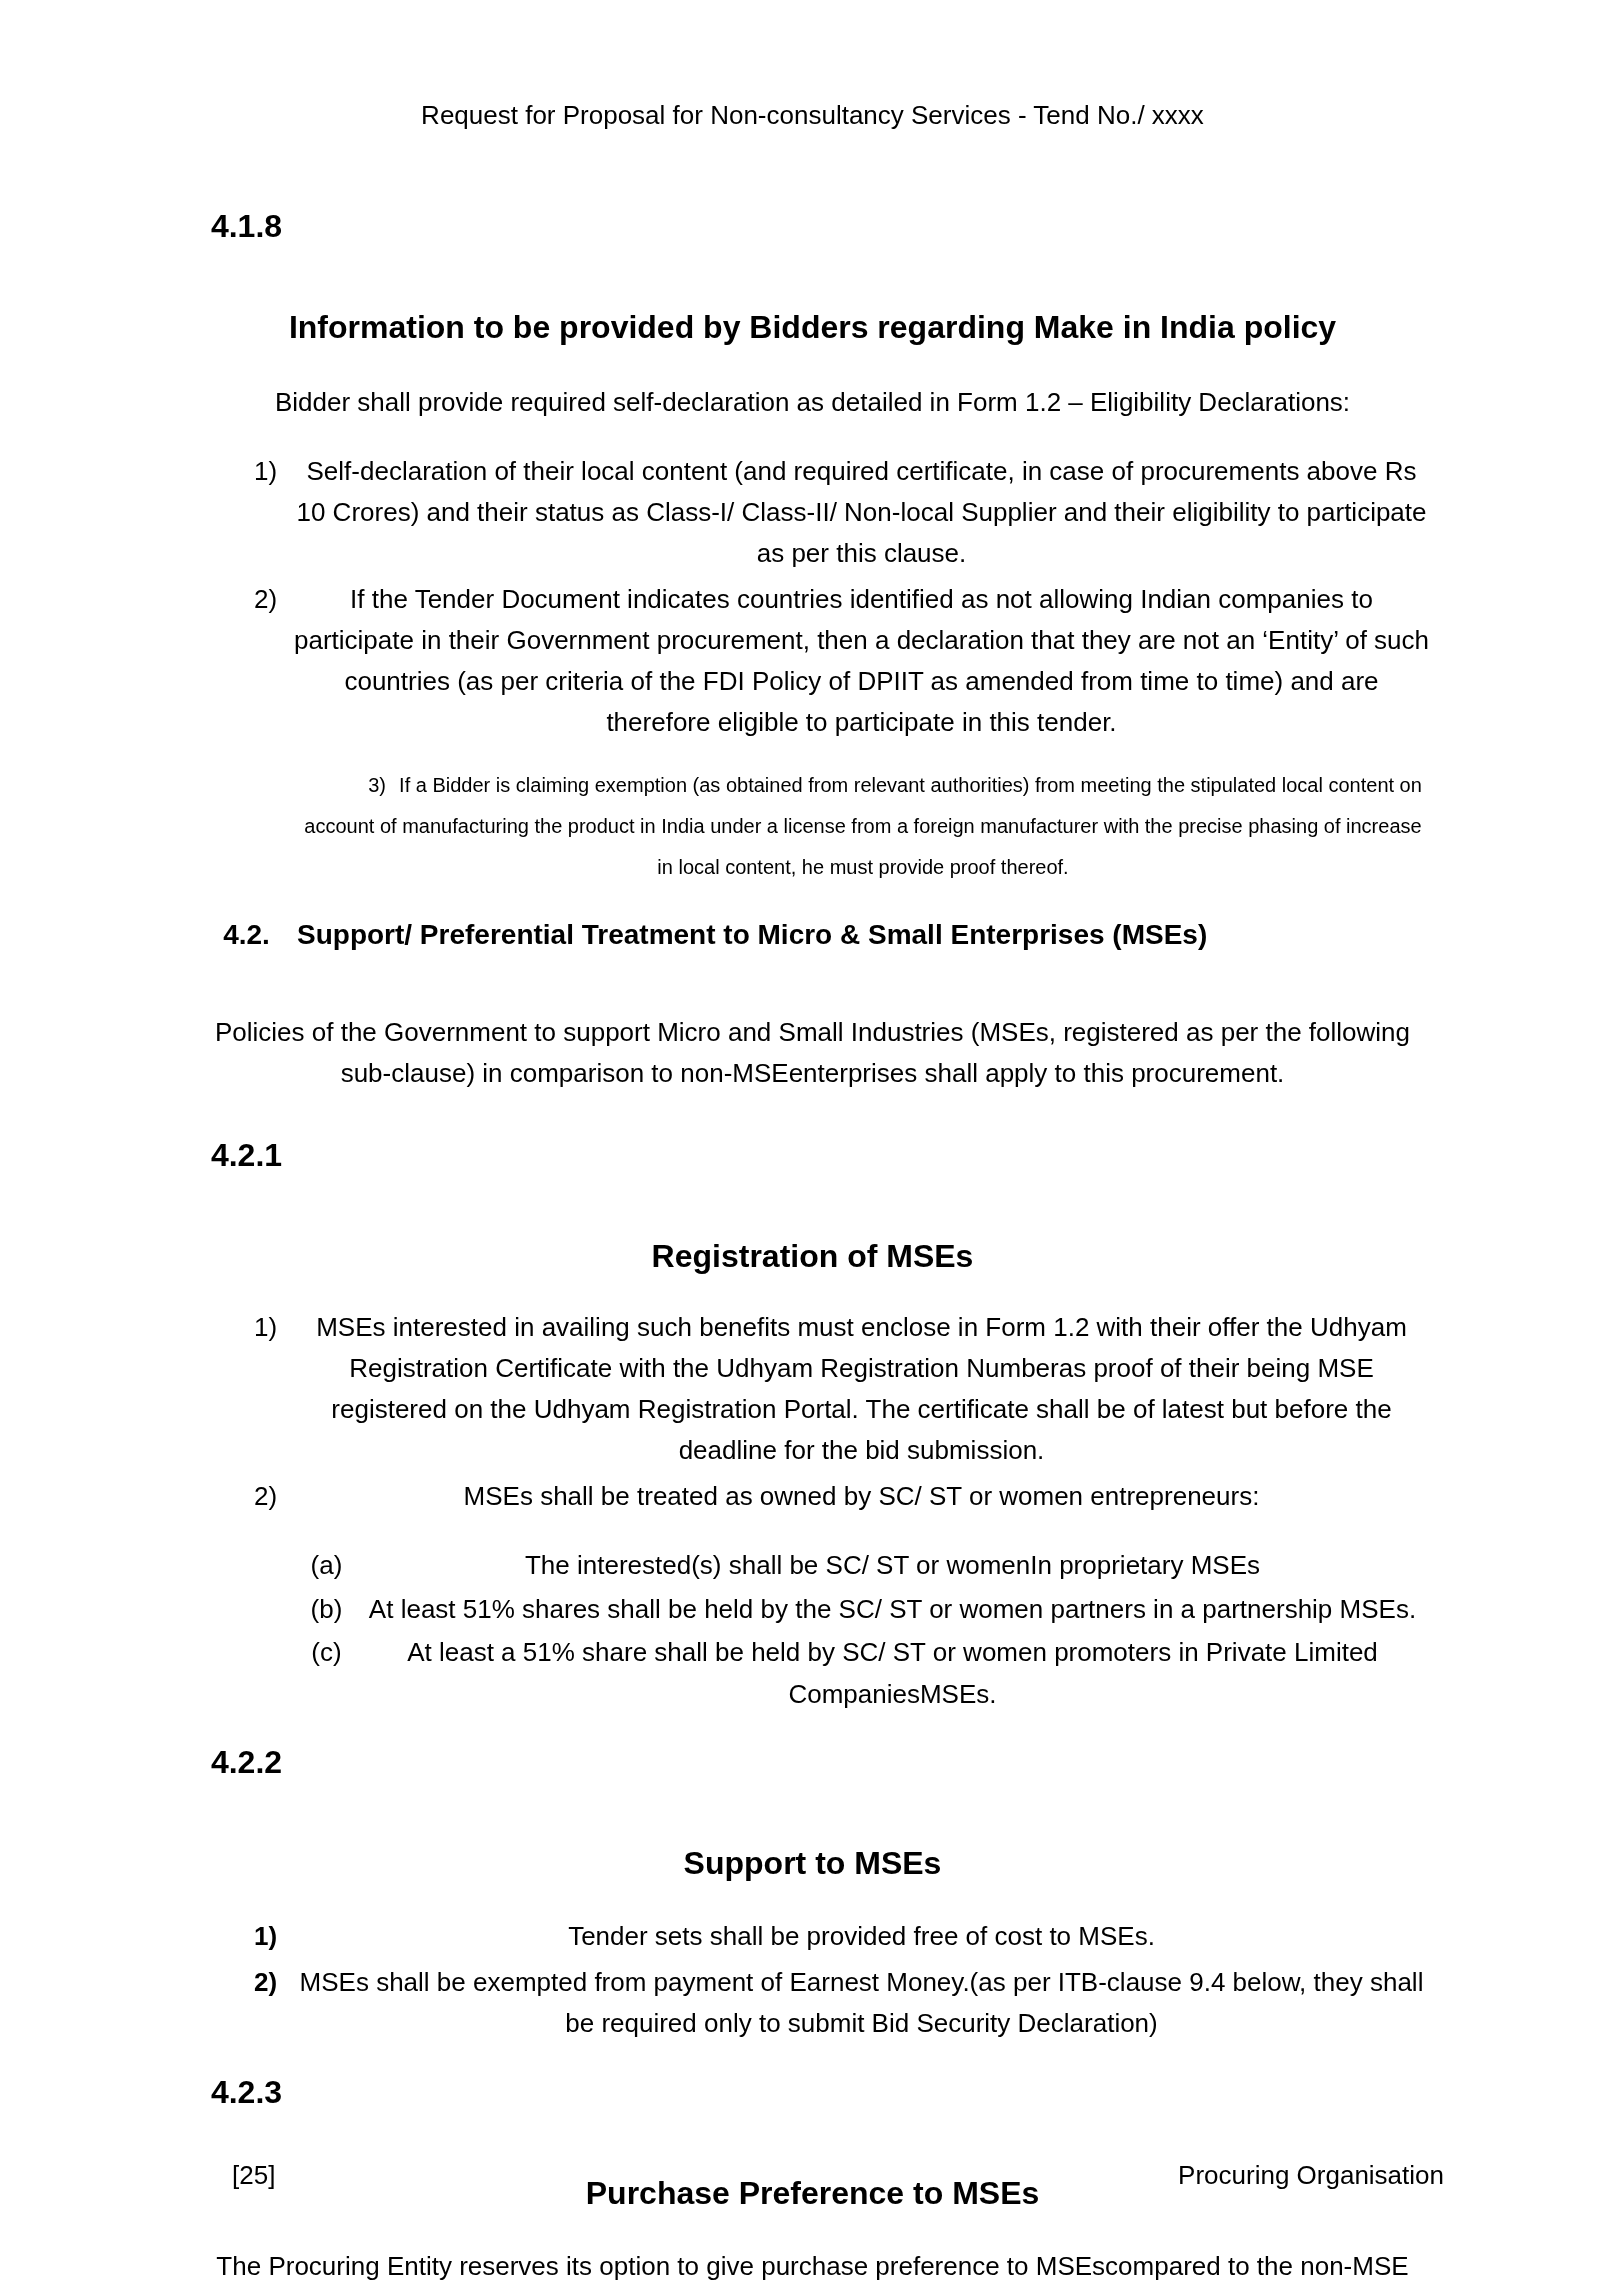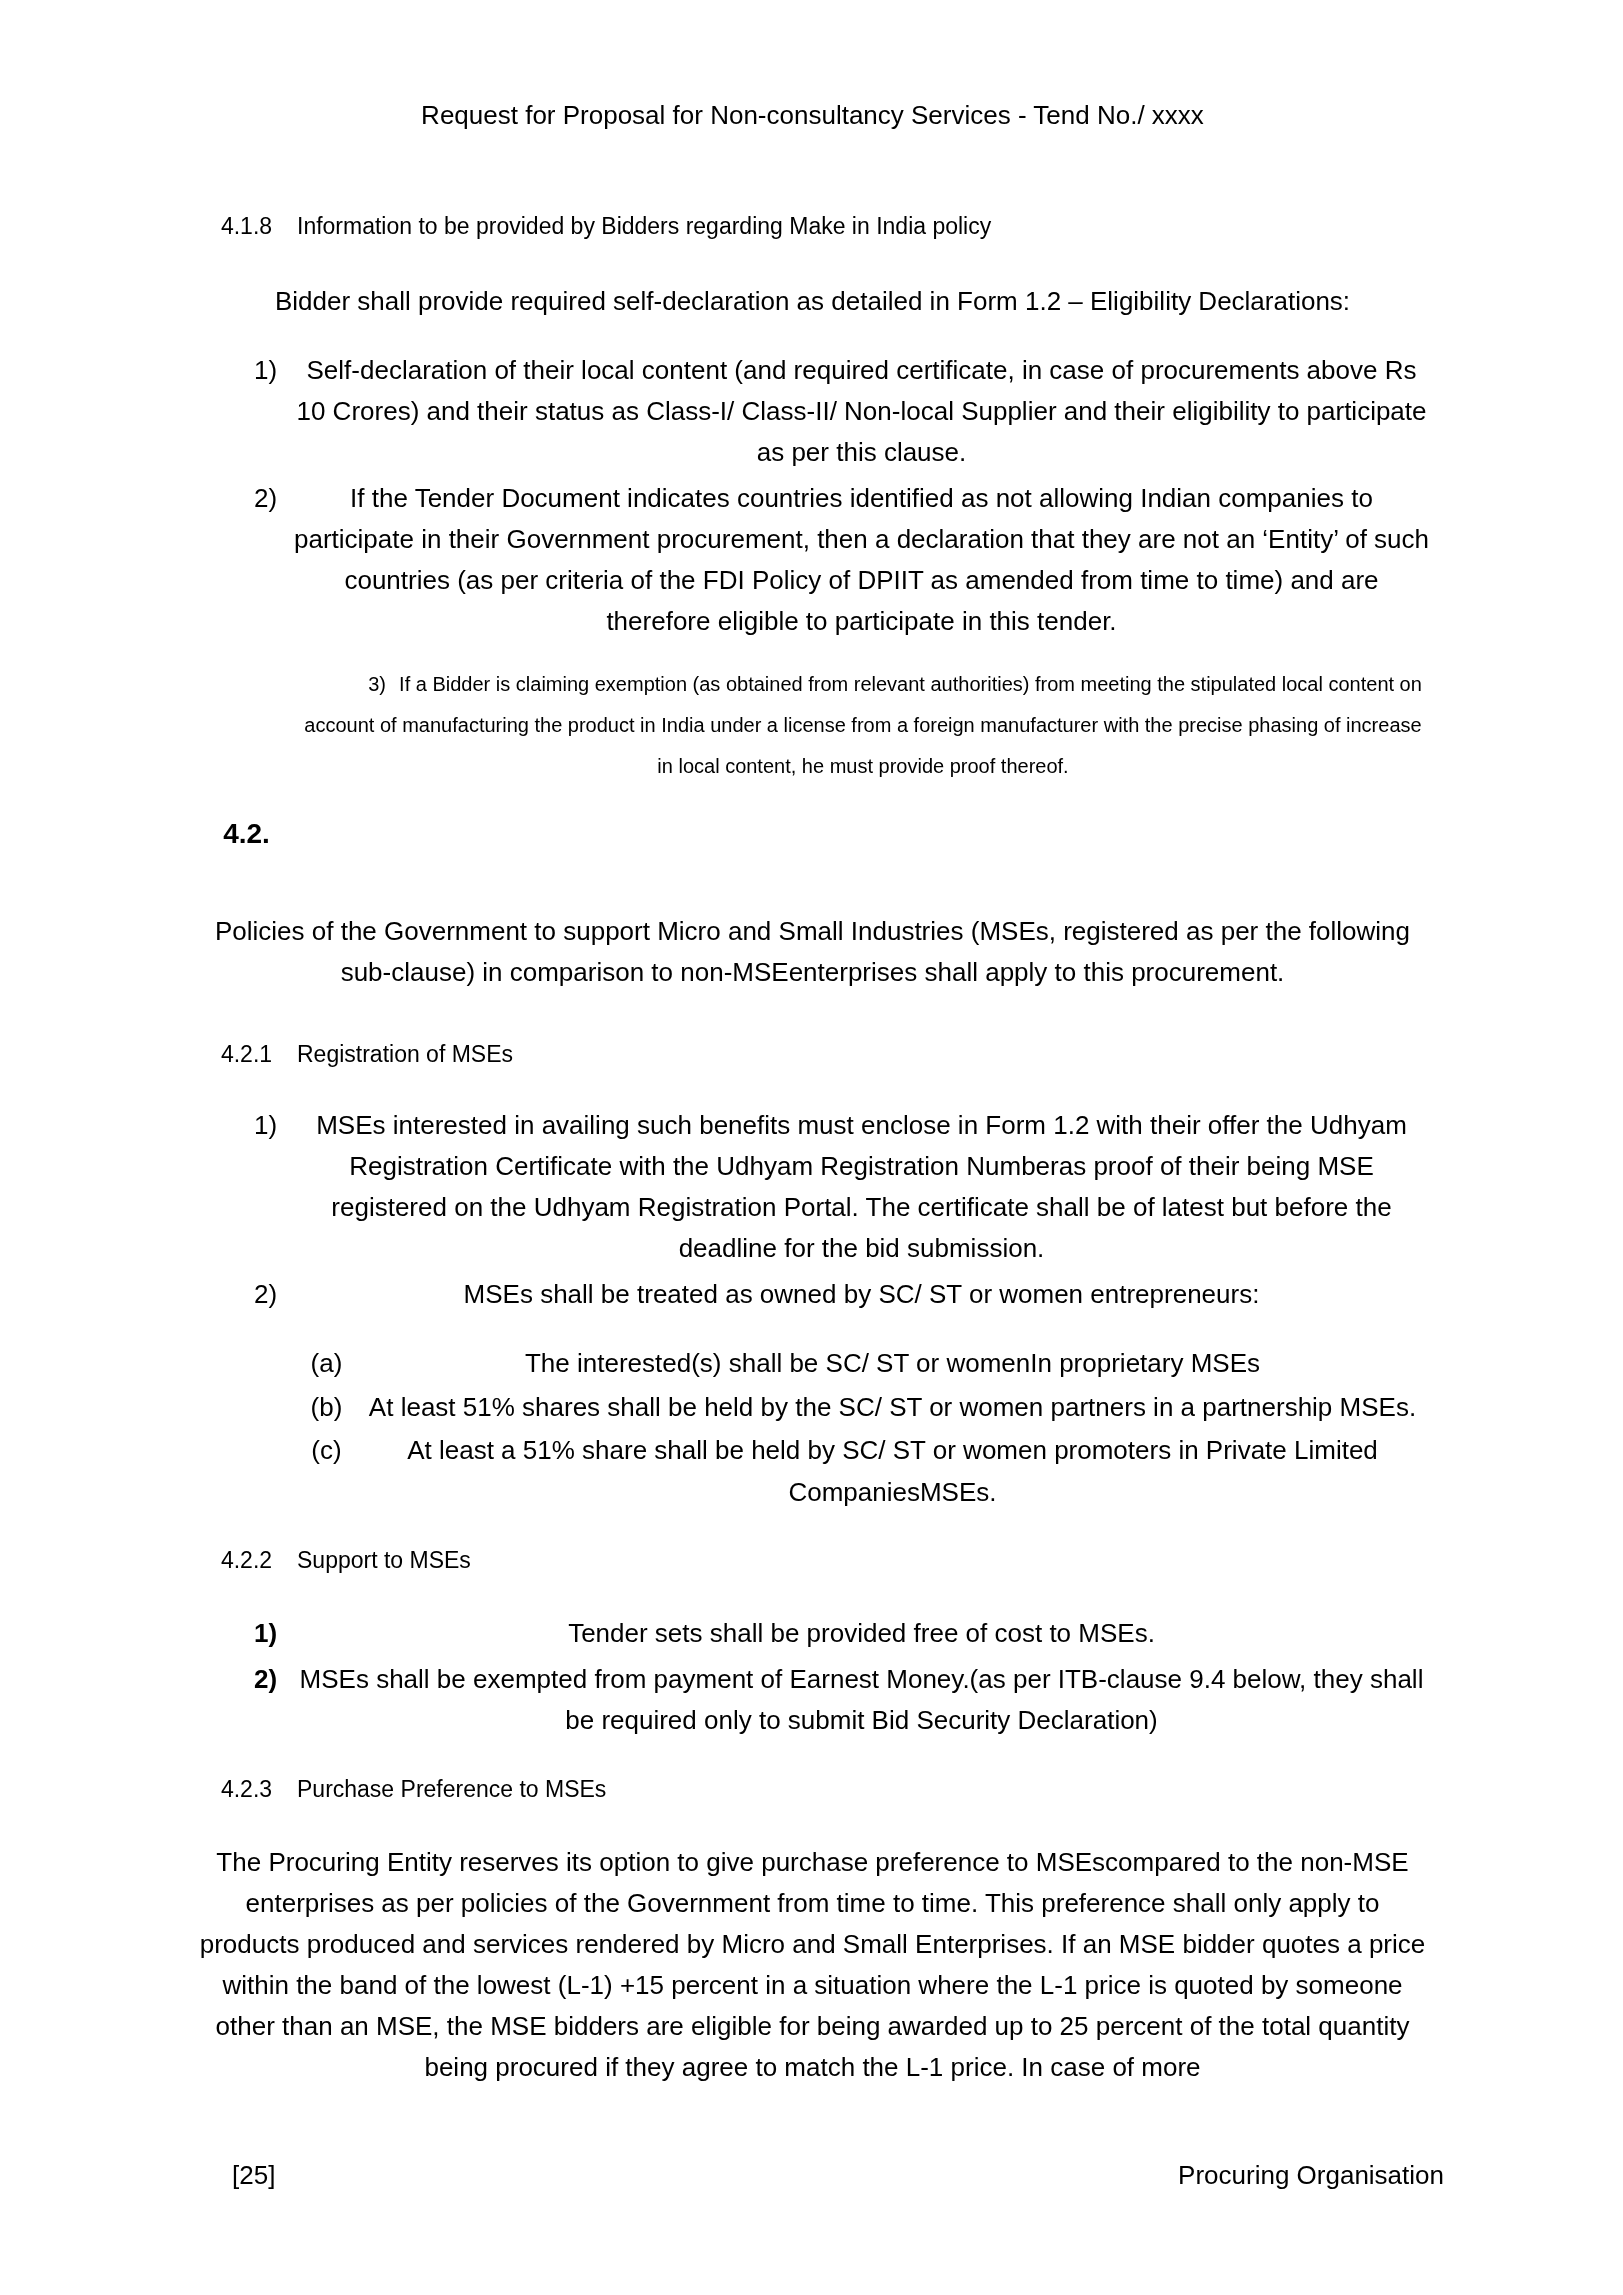--- a/index.html
+++ b/index.html
@@ -9,21 +9,21 @@
     height: 2295px;
     background: #ffffff;
     color: #000000;
     font-family: "Liberation Sans", sans-serif;
     overflow: hidden;
   }
   .content { position: absolute; left: 196px; top: 99px; width: 1233px; text-align: center; }
 
   .doc-header { font-size: 26px; line-height: 33px; }
 
-  .h3 { display: flex; font-weight: normal; font-size: 23px; line-height: 34px; }
+  .h3 { display: flex; font-weight: bold; font-size: 32px; line-height: 34px; flex-direction: column; }
   .h3 .num, .h2 .num { width: 101px; flex: 0 0 101px; }
   .h2 { display: flex; font-weight: bold; font-size: 28px; line-height: 35px; }
 
   .h418 { margin-top: 77px; }
   .h42  { margin-top: 29px; }
   .h421 { margin-top: 44px; }
   .h422 { margin-top: 30px; }
   .h423 { margin-top: 31px; }
 
   .para { font-size: 26px; line-height: 41px; }
@@ -75,20 +75,21 @@
         <span class="marker">2)</span>
         <span class="text">If the Tender Document indicates countries identified as not allowing Indian companies to participate in their Government procurement, then a declaration that they are not an ‘Entity’ of such countries (as per criteria of the FDI Policy of DPIIT as amended from time to time) and are therefore eligible to participate in this tender.</span>
       </div>
       <div class="item3">
         <span class="marker3">3)</span><span>If a Bidder is claiming exemption (as obtained from relevant authorities) from meeting the stipulated local content on account of manufacturing the product in India under a license from a foreign manufacturer with the precise phasing of increase in local content, he must provide proof thereof.</span>
       </div>
     </div>
 
     <div class="h2 h42">
       <span class="num">4.2.</span>
+      <span class="ttl">Support/ Preferential Treatment to Micro &amp; Small Enterprises (MSEs)</span>
     </div>
 
     <div class="para p-42">Policies of the Government to support Micro and Small Industries (MSEs, registered as per the following sub-clause) in comparison to non-MSEenterprises shall apply to this procurement.</div>
 
     <div class="h3 h421">
       <span class="num">4.2.1</span>
       <span class="ttl">Registration of MSEs</span>
     </div>
 
     <div class="list-421">

